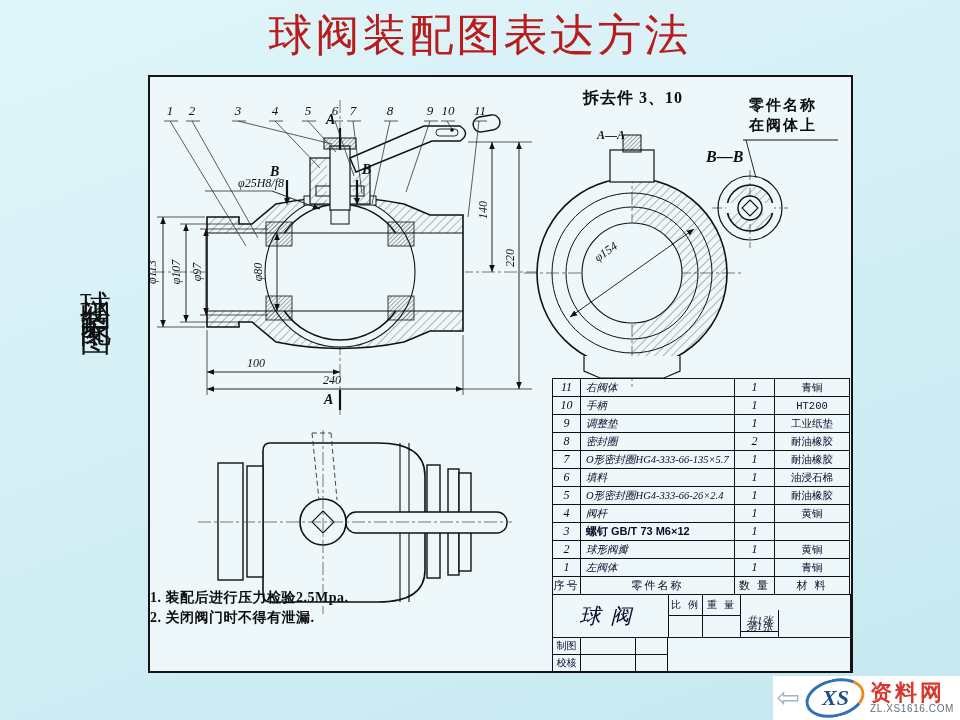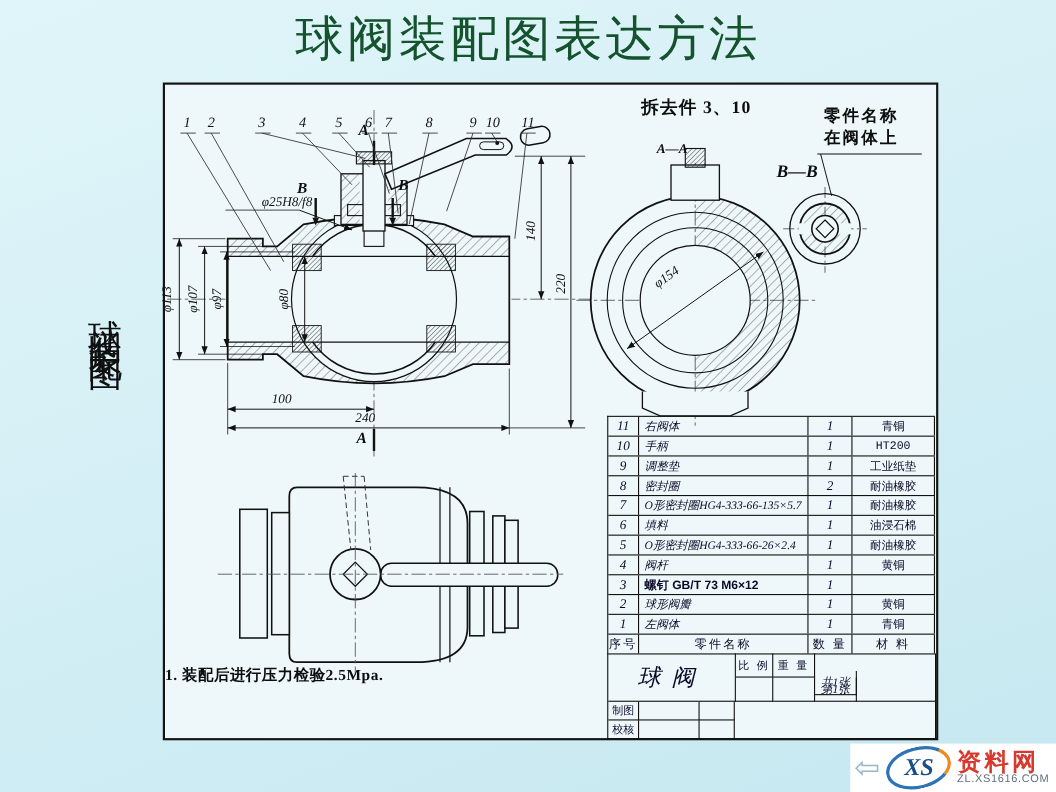--- a/index.html
+++ b/index.html
@@ -3,42 +3,42 @@
 <meta charset="utf-8">
 <style>
   html,body{margin:0;padding:0}
   body{
     width:960px;height:720px;position:relative;overflow:hidden;
     background:linear-gradient(160deg,#e0f5f9 0%,#d2eef5 55%,#c6e8f0 100%);
     font-family:"Liberation Sans",sans-serif;color:#111;
   }
   .title{
     position:absolute;top:6px;left:0;width:100%;text-align:center;
-    font-family:"Liberation Serif",serif;font-size:44px;letter-spacing:3px;color:#14532d;
+    font-family:"Liberation Serif",serif;font-size:44px;letter-spacing:3px;color:#b91c1c;
   }
   .side-label{
     position:absolute;left:74px;top:266px;writing-mode:vertical-rl;
     font-family:"Liberation Serif",serif;font-size:31px;letter-spacing:9px;color:#101010;
   }
   .frame{
     position:absolute;left:148px;top:75px;width:701px;height:594px;
     background:#eef8fa;border:2.5px solid #141414;box-sizing:content-box;
   }
   svg.art{position:absolute;left:0;top:0;pointer-events:none}
   .co{position:absolute;font:italic 13px "Liberation Serif",serif;color:#111;transform:translate(-50%,-100%)}
   .dim{position:absolute;font:italic 12px "Liberation Serif",serif;color:#111;white-space:nowrap}
   .ctr{transform:translate(-50%,-50%)}
   .rot90{transform:translate(-50%,-50%) rotate(-90deg)}
   .rot35{transform:translate(-50%,-50%) rotate(-35deg)}
   .ann{position:absolute;font-family:"Liberation Serif",serif;color:#0d0d0d;white-space:nowrap}
   .ann.b{font-weight:700}
   .ann.i{font-style:italic}
   .tech{position:absolute;left:150px;top:587px;width:280px;font-family:"Liberation Serif",serif;color:#0d0d0d}
   .tech .t{display:block;text-align:center;width:160px;margin-left:30px;font-size:15px;font-weight:700;letter-spacing:3px}
-  .tech .l{display:block;font-size:14px;font-weight:600;margin-top:18px;letter-spacing:0.5px}
+  .tech .l{display:block;font-size:14px;font-weight:600;margin-top:2px;letter-spacing:0.5px}
   
   .ptable{position:absolute;left:552px;top:378px;width:298px;border-left:1.6px solid #111;border-top:1.6px solid #111;box-sizing:border-box;color:#0a0a28}
   .prow{display:flex;height:18px;border-bottom:1px solid #111;box-sizing:border-box}
   .pc{border-right:1px solid #111;display:flex;align-items:center;justify-content:center;overflow:hidden;white-space:nowrap;box-sizing:border-box}
   .pc.no{width:28px;font:italic 12px "Liberation Serif",serif}
   .pc.nm{width:154px;font:italic 10.5px "Liberation Serif",serif;justify-content:flex-start;padding-left:5px}
   .pc.qt{width:40px;font:italic 12px "Liberation Serif",serif}
   .pc.mt{flex:1;font-size:10.5px;font-family:Liberation Mono, monospace}
   .prow.hdr .pc{font:11px "Liberation Sans",sans-serif;justify-content:center;padding:0;letter-spacing:2px}
   .prow .pc.bold{font:700 11px "Liberation Sans",sans-serif;font-style:normal}
@@ -248,20 +248,21 @@
 <span class="ann b i" style="left:706px;top:148px;font-size:16px">B—B</span>
 <span class="ann b" style="left:749px;top:96px;font-size:15px;letter-spacing:2px">零件名称</span>
 <span class="ann b" style="left:749px;top:116px;font-size:15px;letter-spacing:2px">在阀体上</span>
 <span class="ann b i" style="left:326px;top:112px;font-size:14px">A</span>
 <span class="ann b i" style="left:324px;top:392px;font-size:14px">A</span>
 <span class="ann b i" style="left:270px;top:164px;font-size:14px">B</span>
 <span class="ann b i" style="left:362px;top:162px;font-size:14px">B</span>
 
 <div class="tech">
   <span class="l">1. 装配后进行压力检验2.5Mpa.</span>
+  <span class="l">2. 关闭阀门时不得有泄漏.</span>
 </div>
 
 <div class="ptable">
   <div class="prow">
       <div class="pc no">11</div>
       <div class="pc nm">右阀体</div>
       <div class="pc qt">1</div>
       <div class="pc mt">青铜</div>
     </div>
   <div class="prow">

